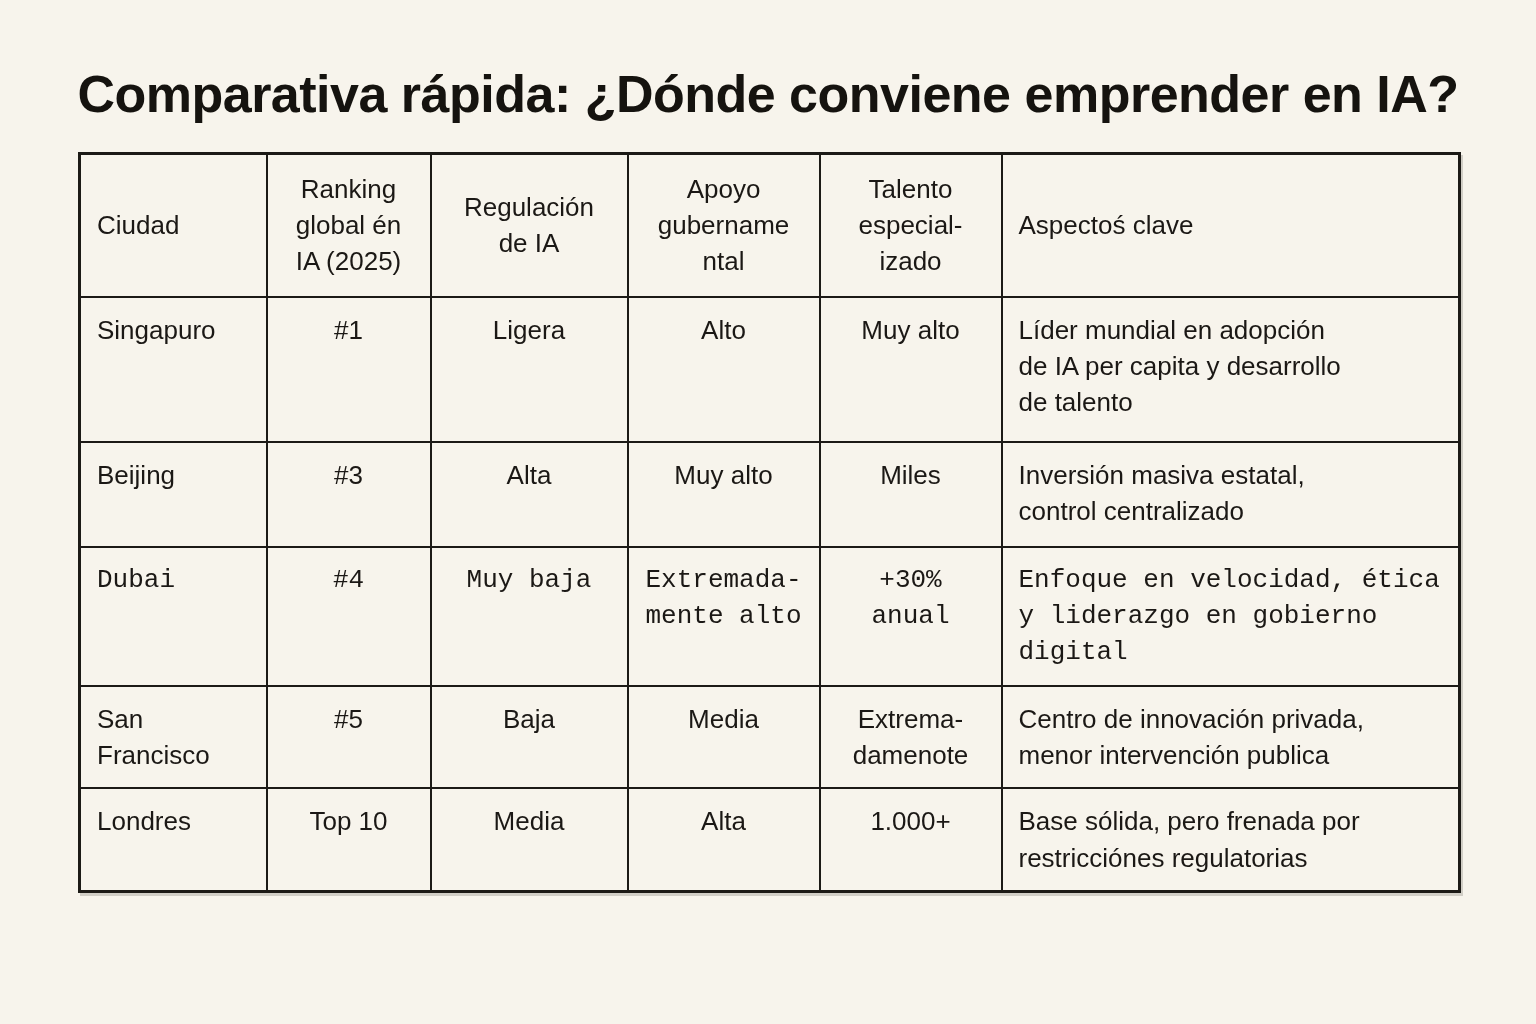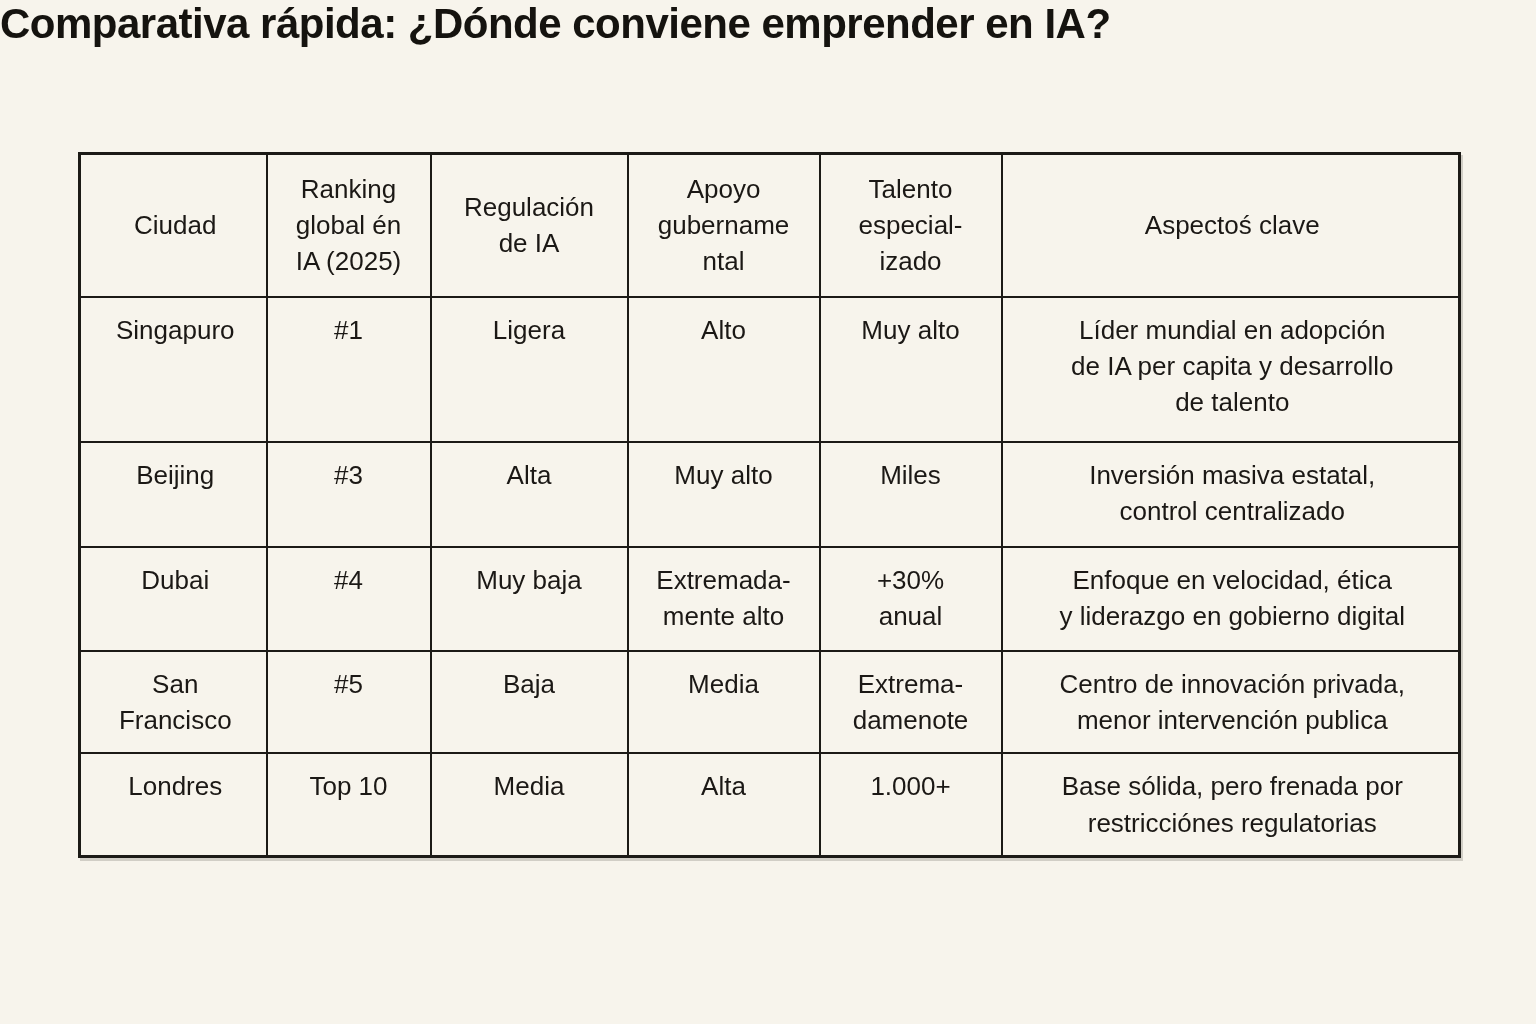--- a/index.html
+++ b/index.html
@@ -14,21 +14,23 @@
     font-family: "Liberation Sans", sans-serif;
     overflow: hidden;
   }
   .page {
     width: 1536px;
     height: 1024px;
     position: relative;
   }
   .title {
     margin: 0;
-    font-size: 42px;
+    padding-top: 64px;
+    text-align: center;
+    font-size: 52px;
     font-weight: 700;
     letter-spacing: -0.5px;
     color: #15130f;
   }
   table.cmp {
     position: absolute;
     left: 78px;
     top: 152px;
     width: 1380px;
     border-collapse: collapse;
@@ -52,24 +54,24 @@
     box-sizing: border-box;
   }
   table.cmp tbody td {
     vertical-align: top;
     box-sizing: border-box;
     margin-top: 27px;
   }
   tr.r0 { height: 145px; }
   tr.r1 { height: 103px; }
   tr.r2 { height: 105px; }
-  tr.r3 { height: 104px; }
+  tr.r3 { height: 104px; font-family: Liberation Mono, monospace; }
   tr.r4 { height: 75px; }
   tr.r5 { height: 103px; }
-  .al { text-align: center; padding-left: 16px !important; }
+  .al { text-align: left; padding-left: 16px !important; }
   .ac { text-align: center; }
 </style>
 </head>
 <body>
 
 <div class="page">
 
   <h1 class="title">Comparativa rápida: ¿Dónde conviene emprender en IA?</h1>
 
   <table class="cmp">

